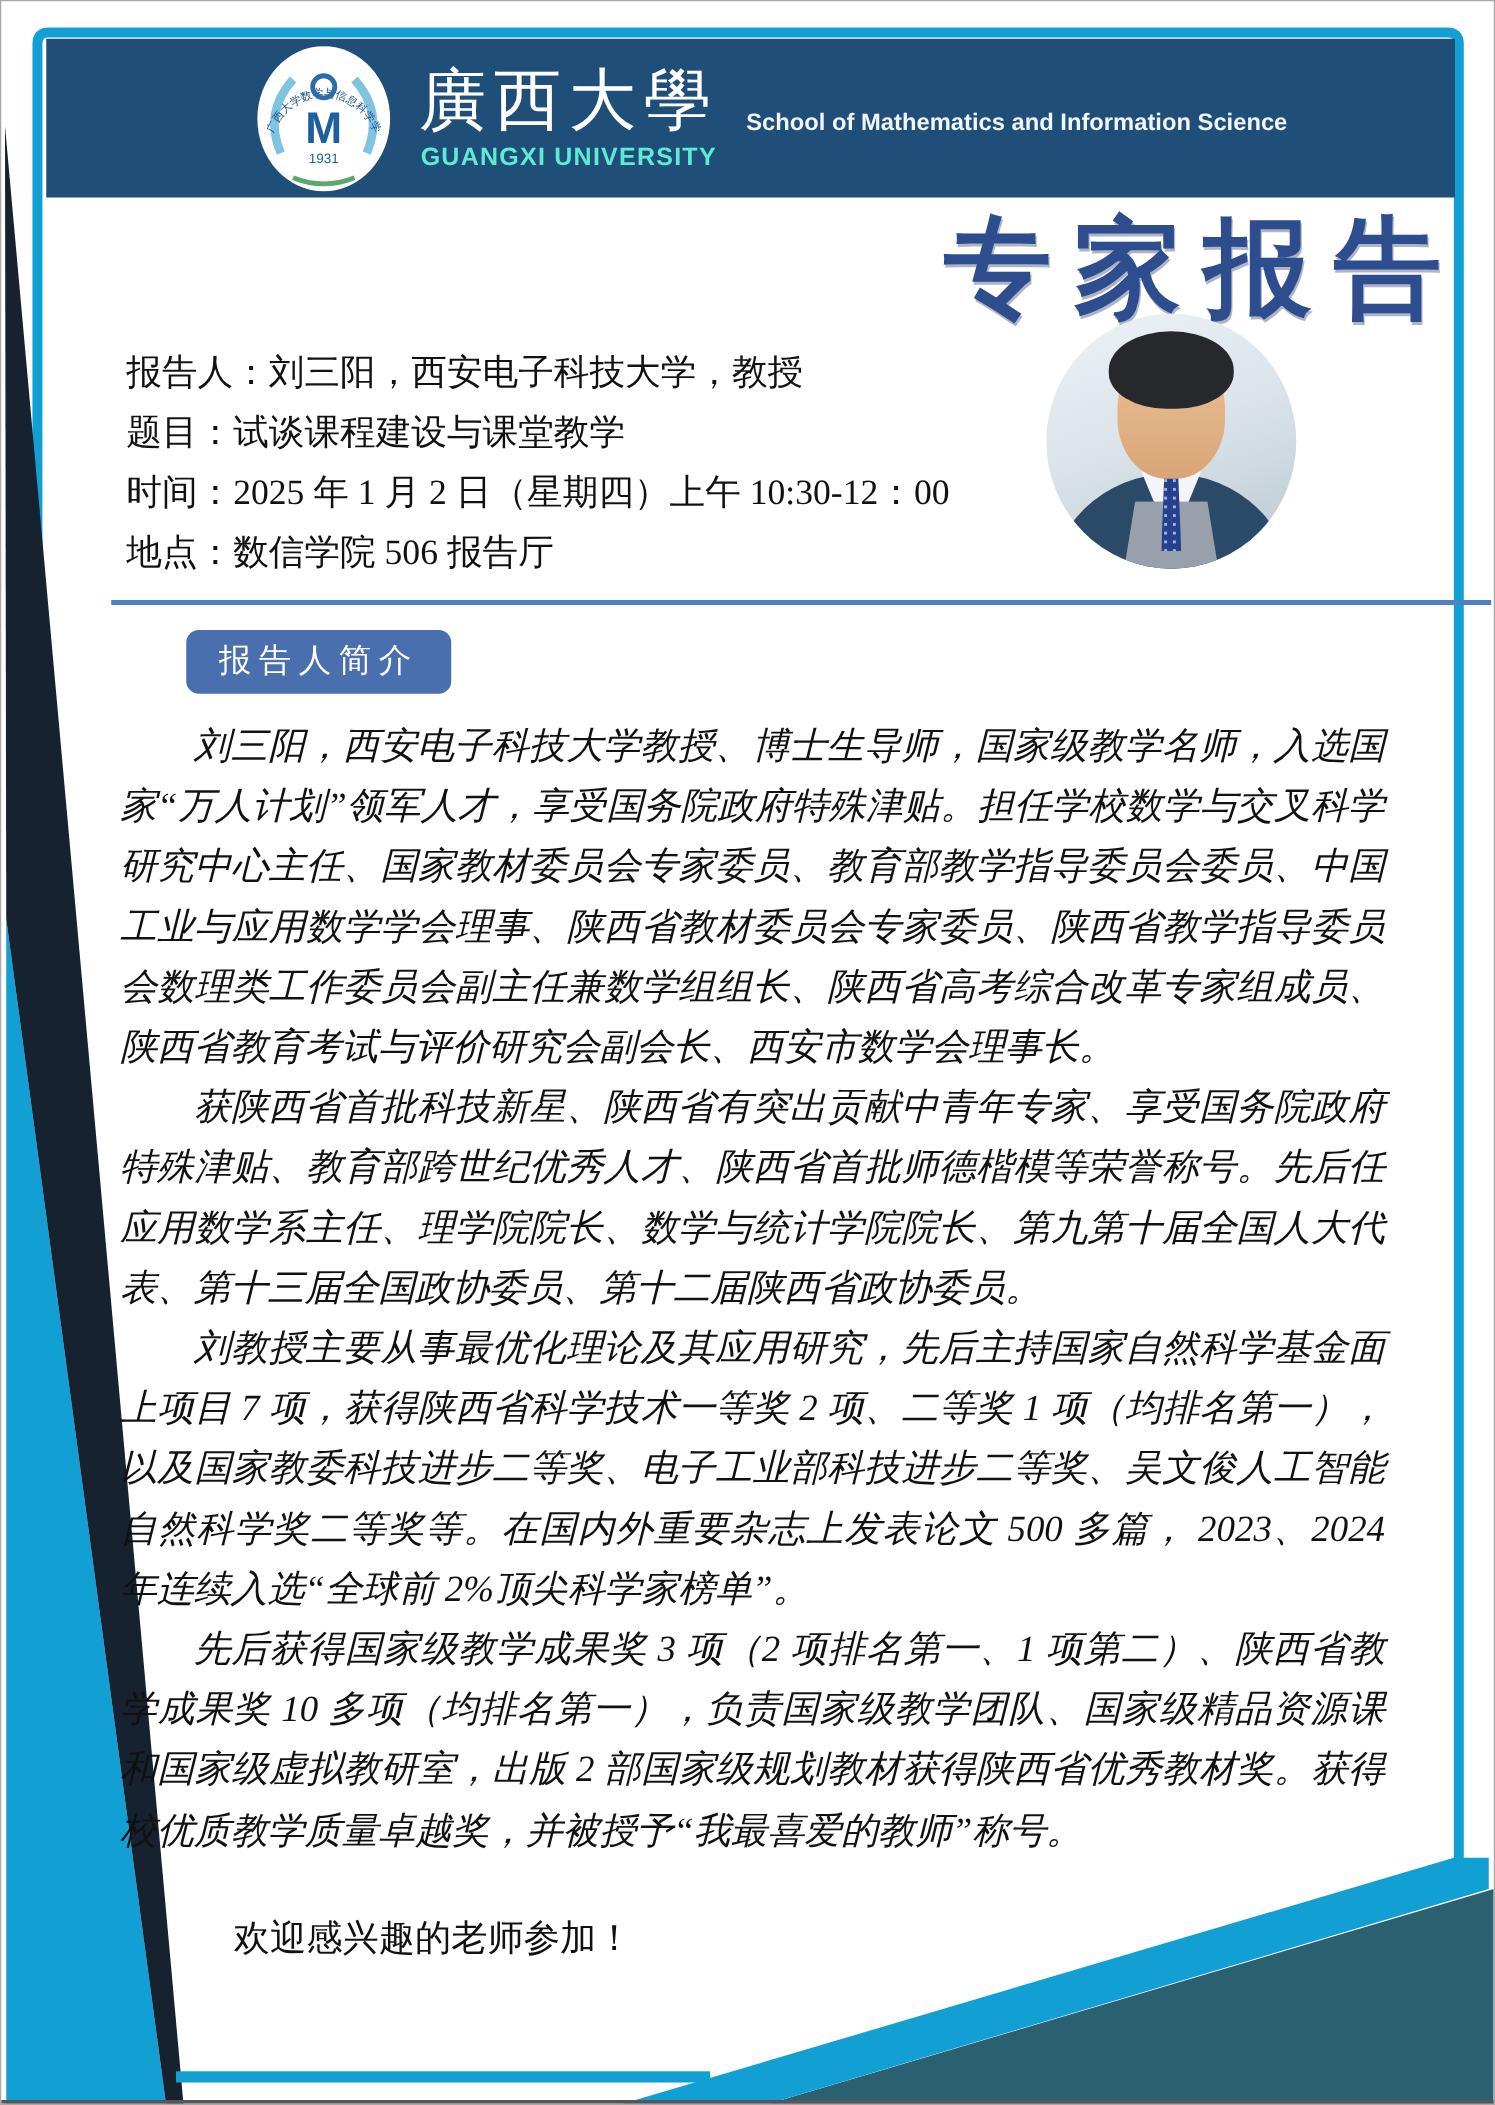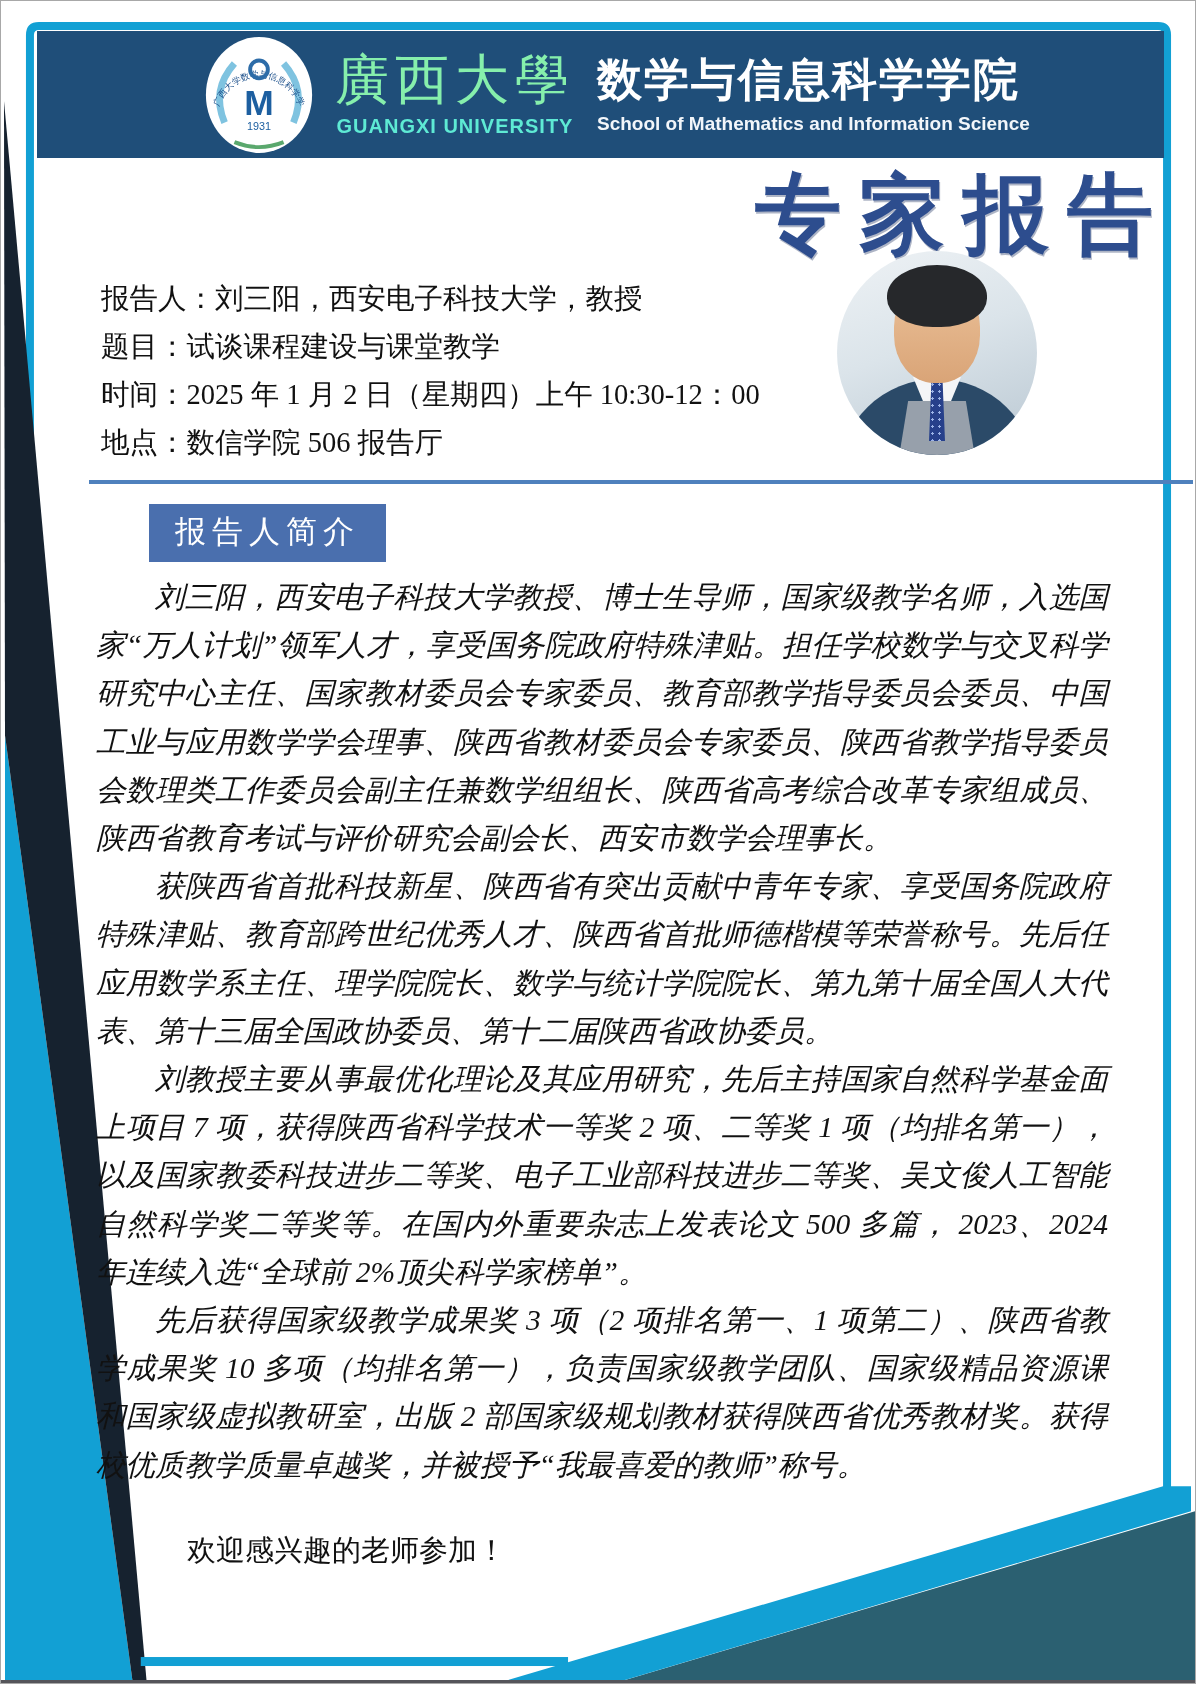--- a/index.html
+++ b/index.html
@@ -19,21 +19,21 @@
   
   .header-bar{
     position:absolute;left:36px;top:30px;width:1127px;height:127px;
     background:#1f4e79;
     display:flex;align-items:center;
     padding-left:166px;box-sizing:border-box;
     font-family:"Liberation Sans","DejaVu Sans",sans-serif;
   }
   .logo{width:112px;height:118px;margin-right:20px;flex:0 0 auto;}
   .calli{margin-right:22px;text-align:center;}
-  .calli-cn{font-family:"Liberation Serif","DejaVu Serif",serif;font-size:54px;line-height:58px;color:#86efac;letter-spacing:6px;white-space:nowrap;}
+  .calli-cn{font-family:"Liberation Serif","DejaVu Serif",serif;font-size:54px;line-height:58px;color:#ffffff;letter-spacing:6px;white-space:nowrap;}
   .calli-en{font-size:20px;font-weight:bold;color:#5eead4;letter-spacing:1px;margin-top:6px;white-space:nowrap;}
   .dept-cn{font-size:45px;font-weight:bold;color:#ffffff;letter-spacing:2px;line-height:50px;white-space:nowrap;}
   .dept-en{font-size:19px;color:#f2f6fa;margin-top:8px;white-space:nowrap;font-weight:bold;}
 
   
   .poster-title{
     position:absolute;left:0;top:156px;width:1170px;
     text-align:right;
     font-size:86px;font-weight:bold;color:#2d4d8e;
     letter-spacing:18px;
@@ -57,22 +57,23 @@
   .av-tie{left:92px;top:130px;width:16px;height:60px;background:#27408b;clip-path:polygon(15% 0,85% 0,100% 100%,0 100%);
           background-image:radial-gradient(#9db4e8 1.2px,transparent 1.3px);background-size:7px 7px;}
   .av-face{left:57px;top:28px;width:86px;height:104px;background:linear-gradient(#ecc29a,#d9a477);border-radius:46%;}
   .av-hair{left:50px;top:14px;width:100px;height:62px;background:#26282b;border-radius:50% 50% 46% 46%;}
 
   
   .divider{position:absolute;left:88px;top:479px;width:1104px;height:4px;background:#4f81bd;}
   .section-label{
     position:absolute;left:148px;top:503px;
     background:#4a6fae;color:#ffffff;
-    font-size:31px;letter-spacing:6px;
+    font-size:26px;letter-spacing:6px;
     padding:7px 26px 9px 26px;
+    border-radius:10px;
   }
 
   
   .body-text{position:absolute;left:95px;top:572px;width:1012px;
     font-size:29.5px;line-height:48.2px;text-align:justify;}
   .body-text p{margin:0;text-indent:2em;font-style:italic;}
   .closing{position:absolute;left:186px;top:1530px;font-size:29px;}
 </style>
 </head>
 <body>
@@ -110,21 +111,20 @@
       <text x="55" y="96" font-size="11" fill="#1d5fa0" text-anchor="middle" font-family="Liberation Sans, DejaVu Sans, sans-serif">1931</text>
       <path d="M30,108 Q55,118 80,108" stroke="#5aa86d" stroke-width="4" fill="none"></path>
     </svg>
 
     <div class="calli">
       <div class="calli-cn">廣西大學</div>
       <div class="calli-en">GUANGXI UNIVERSITY</div>
     </div>
 
     <div>
-      <div class="dept-cn">数学与信息科学学院</div>
       <div class="dept-en">School of Mathematics and Information Science</div>
     </div>
   </div>
 
   <div class="poster-title">专家报告</div>
 
   <div class="info">
     <div class="row"><span>报告人：</span><span>刘三阳，西安电子科技大学，教授</span></div>
     <div class="row"><span>题目：</span><span>试谈课程建设与课堂教学</span></div>
     <div class="row"><span>时间：</span><span>2025 年 1 月 2 日（星期四）上午 10:30-12：00</span></div>

